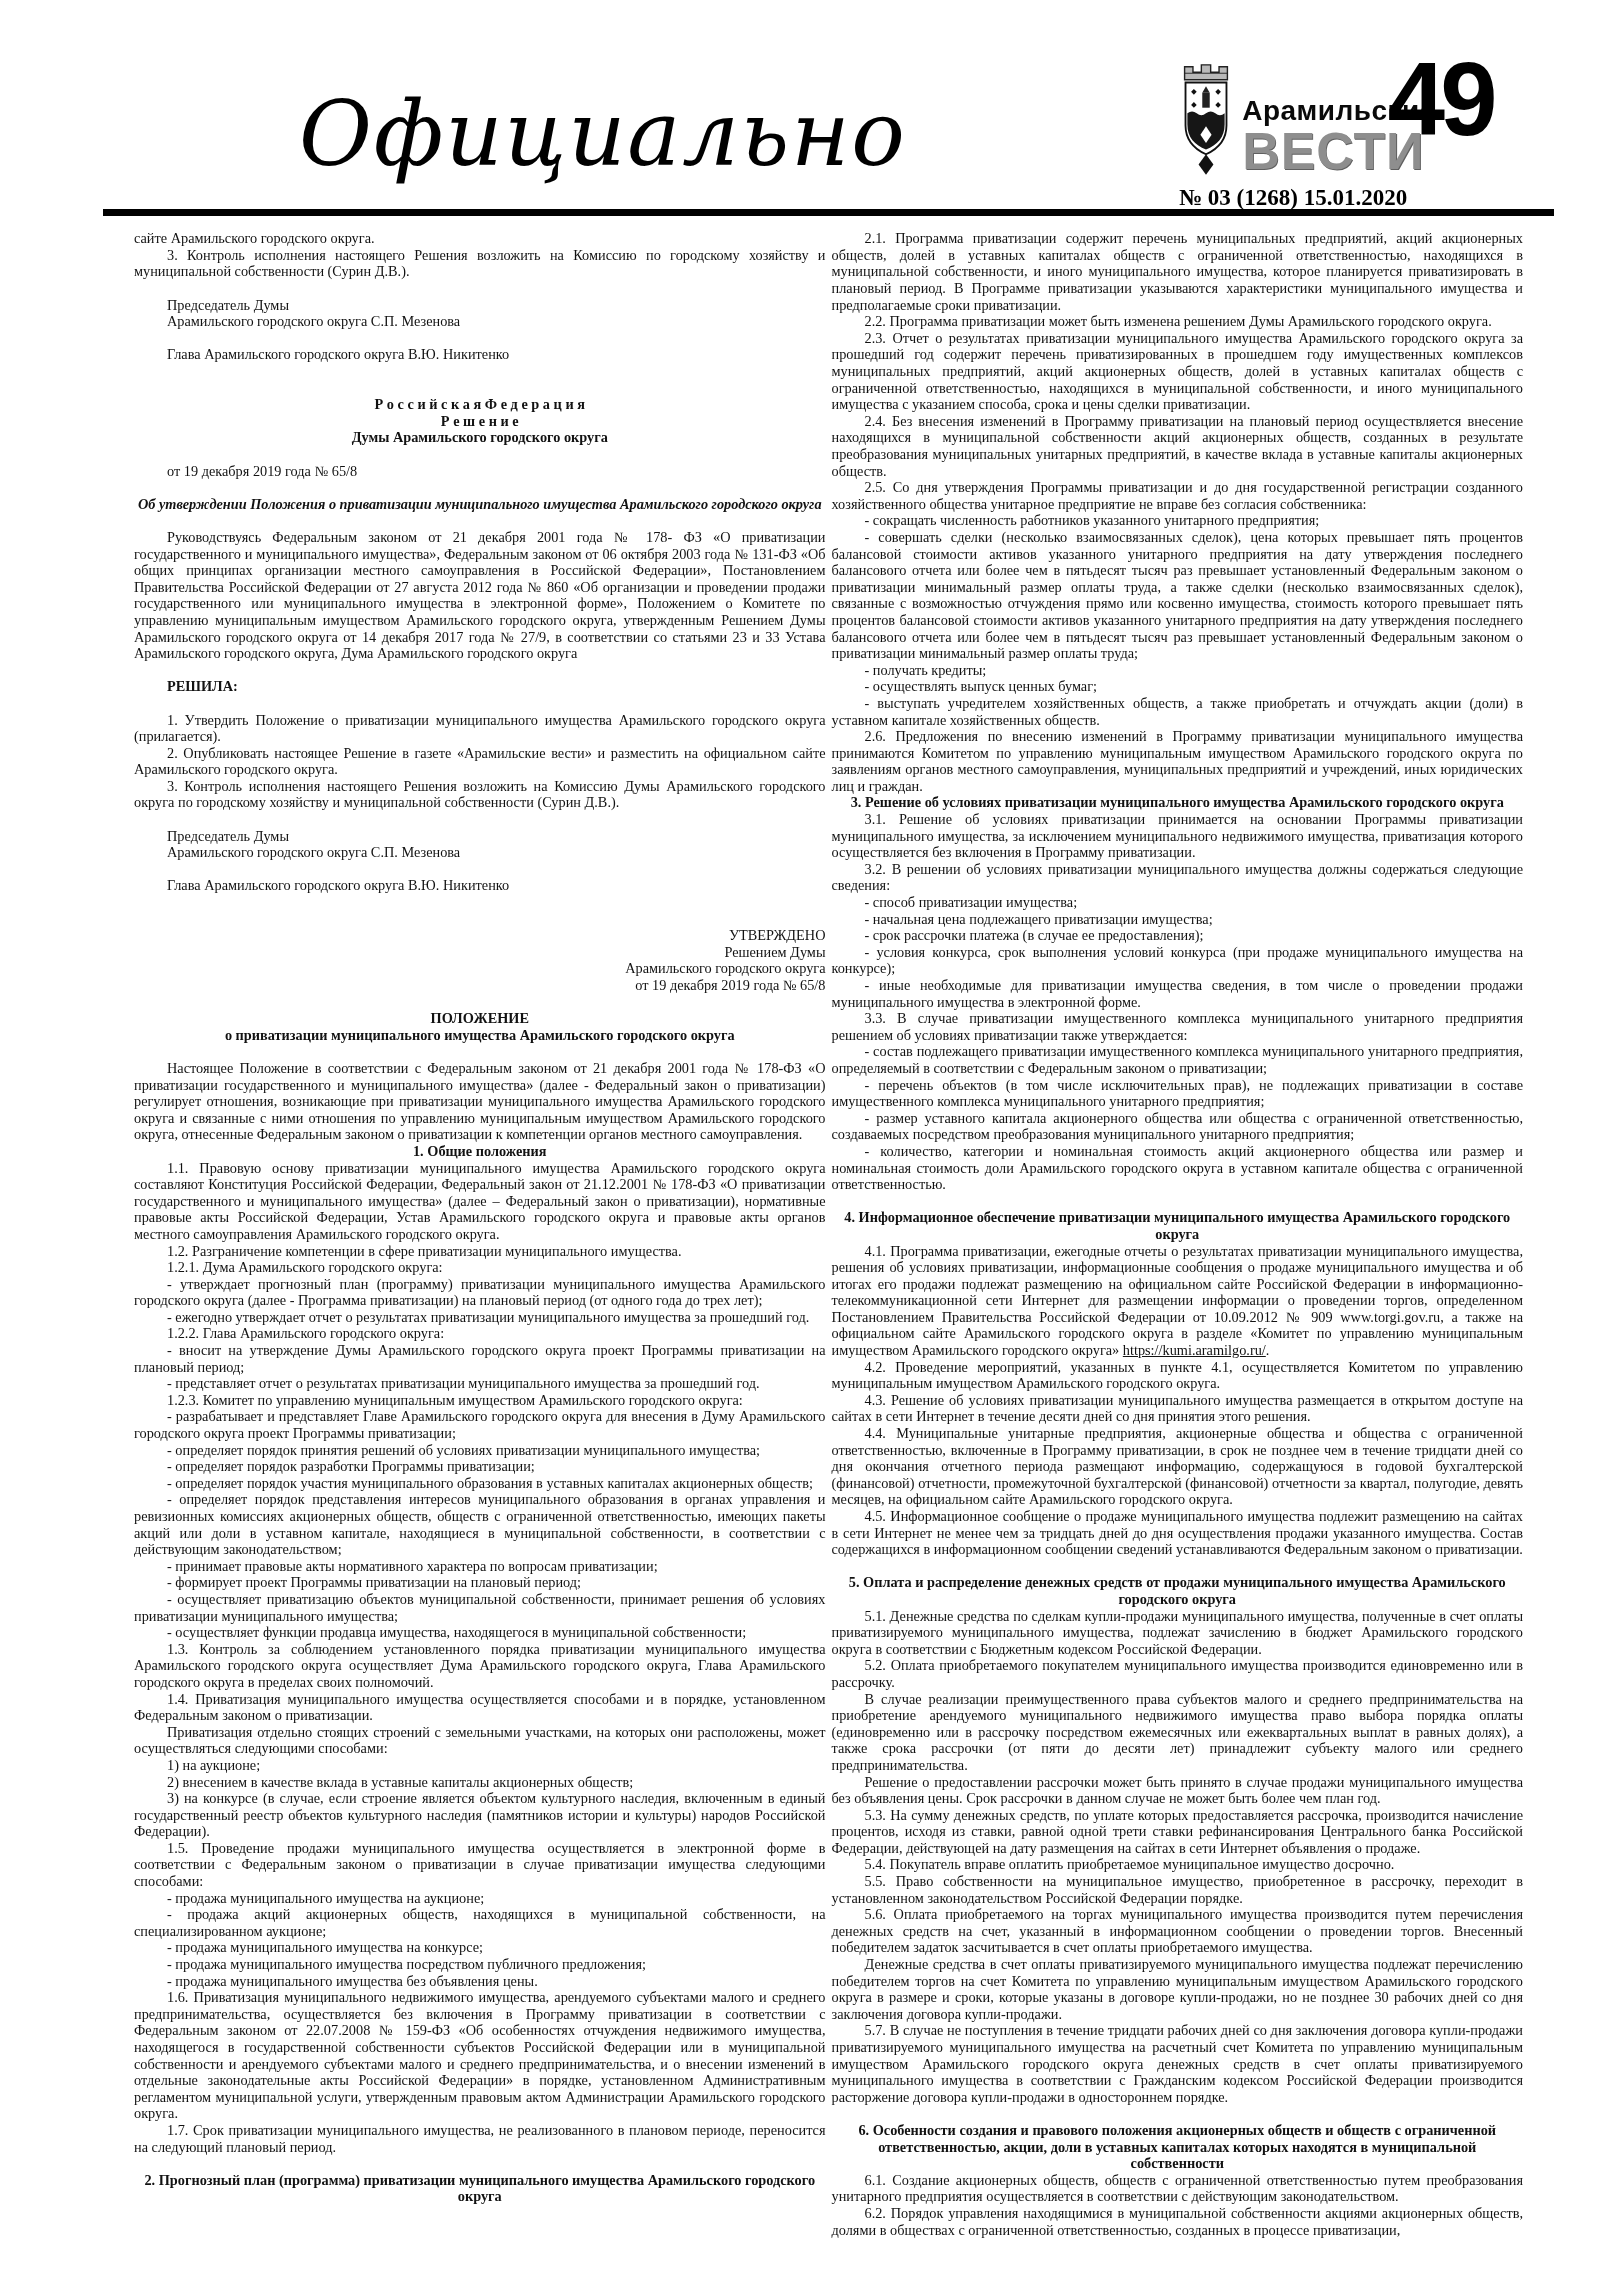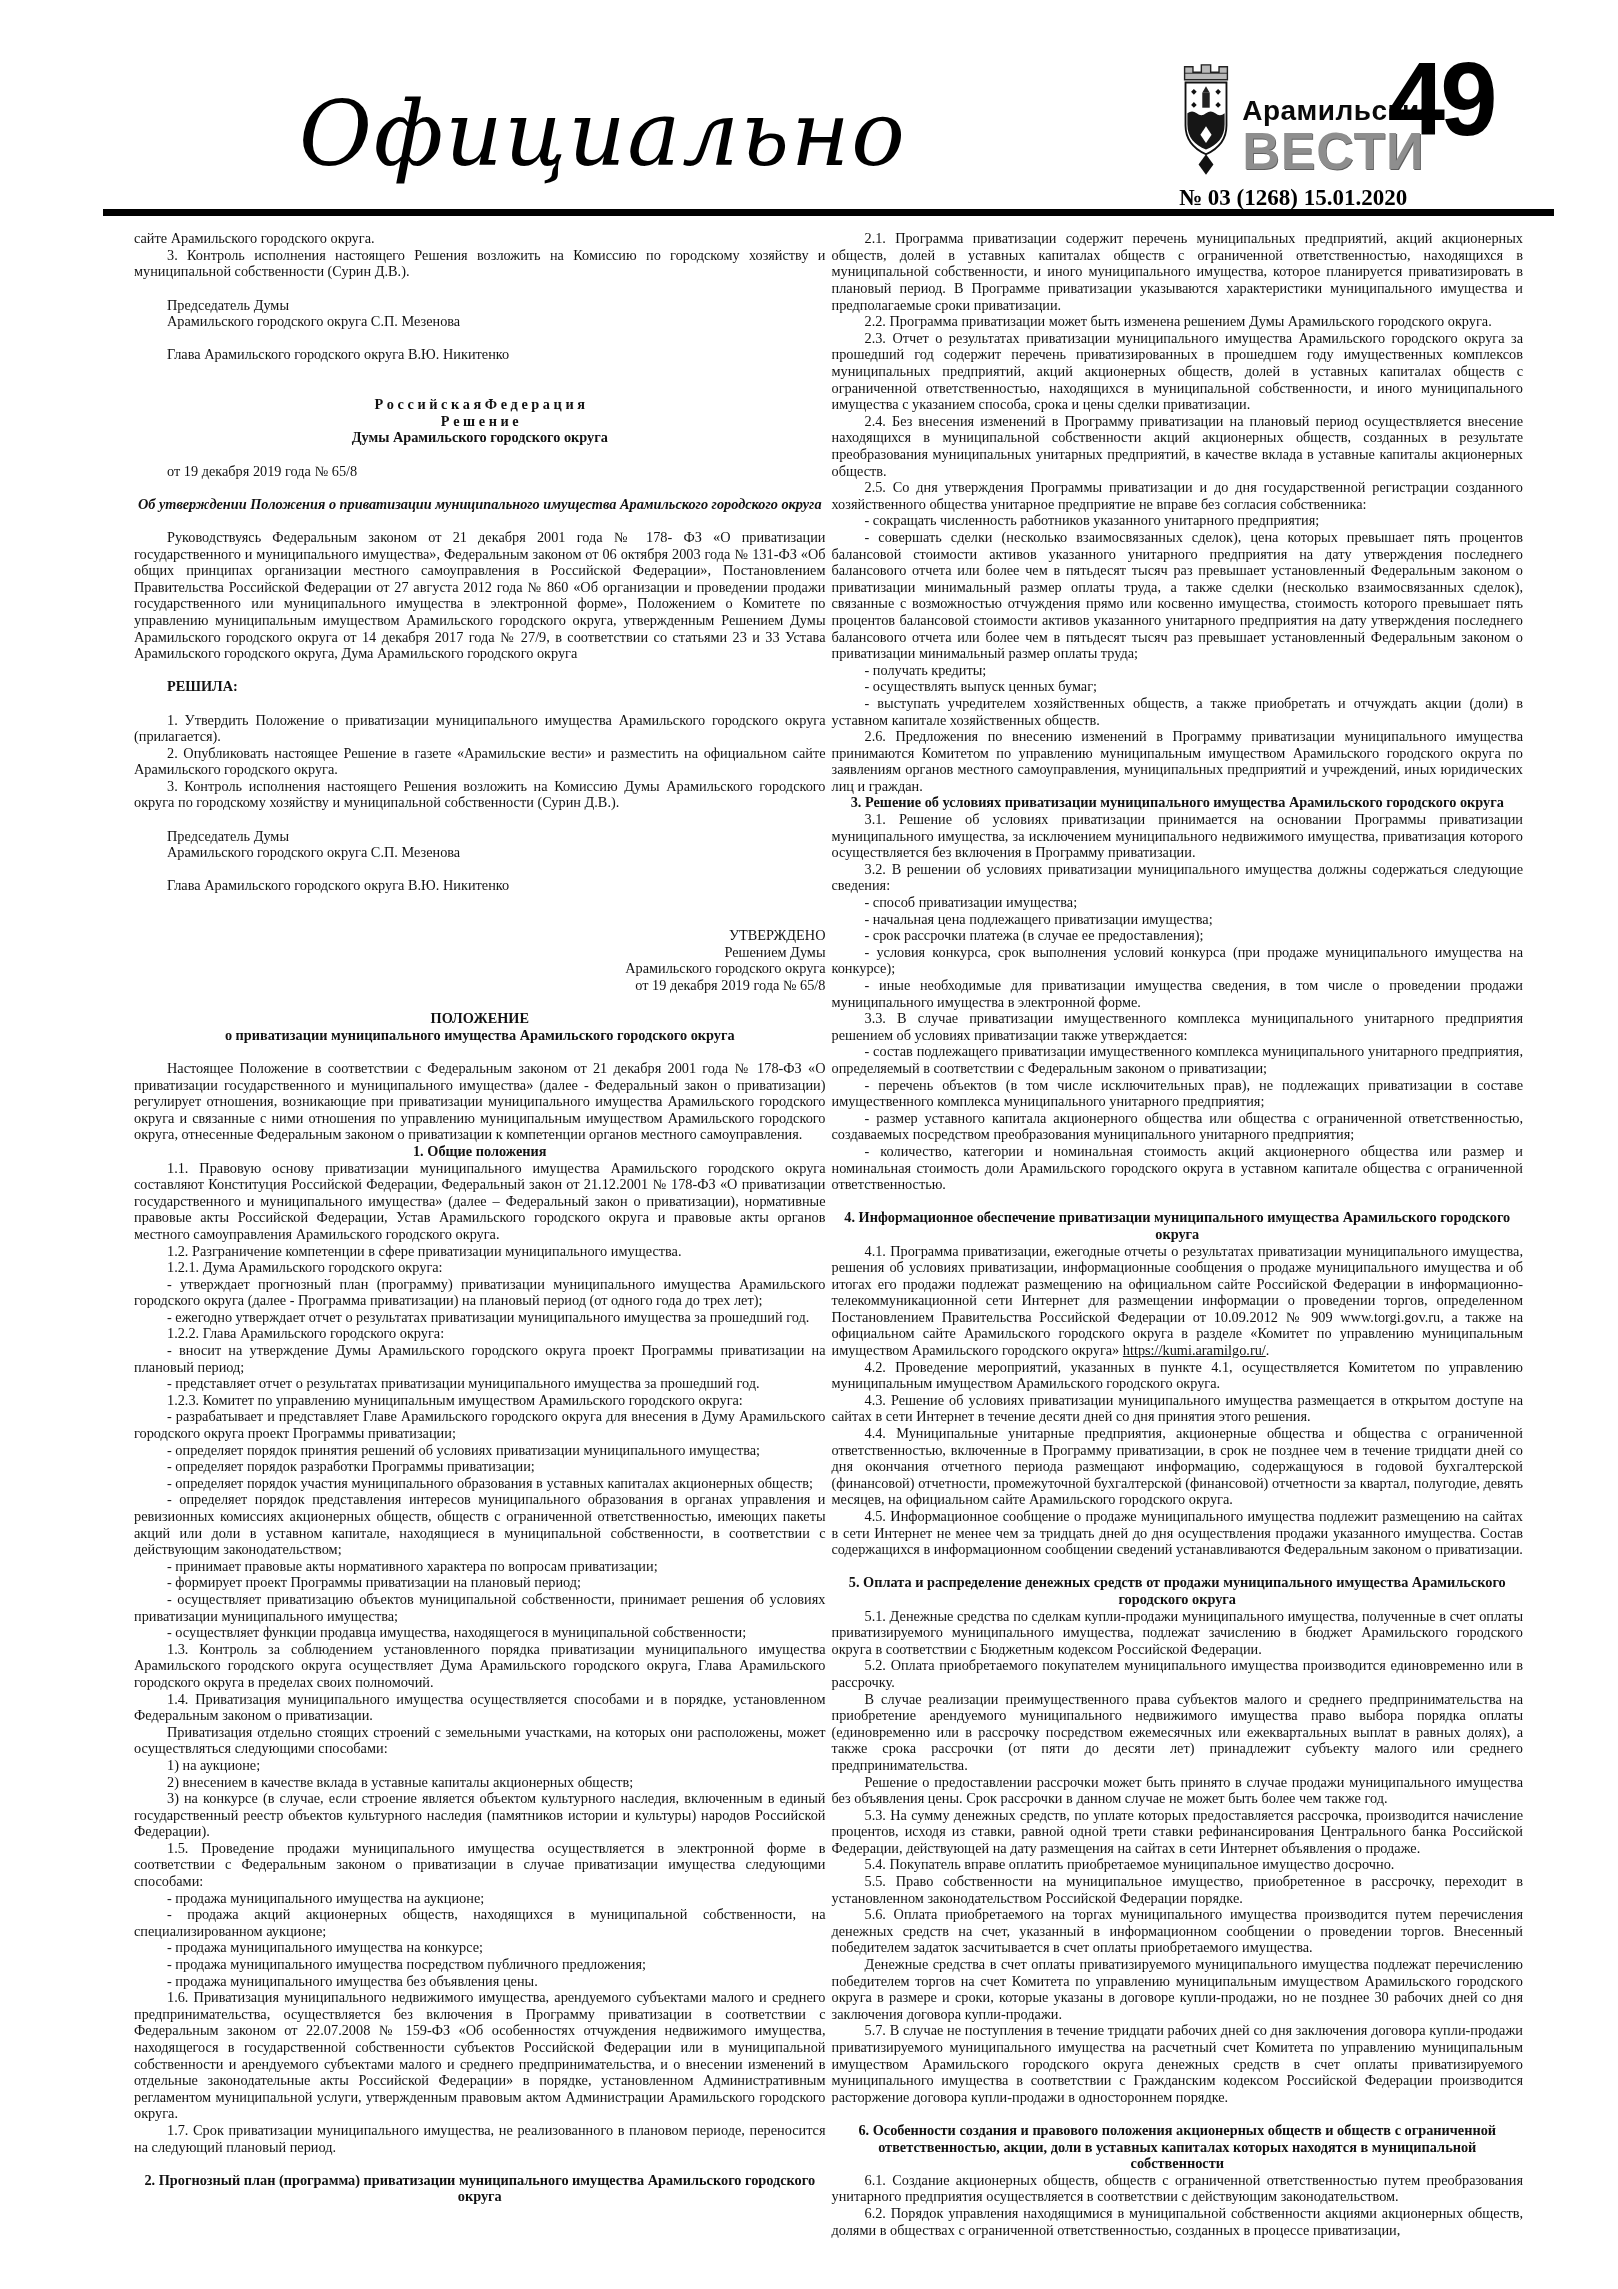--- a/index.html
+++ b/index.html
@@ -199,21 +199,21 @@
         <p class="blk indent"><span>4.1. Программа приватизации, ежегодные отчеты о результатах приватизации муниципального имущества, решения об условиях приватизации, информационные сообщения о продаже муниципального имущества и об итогах его продажи подлежат размещению на официальном сайте Российской Федерации в информационно-телекоммуникационной сети Интернет для размещении информации о проведении торгов, определенном Постановлением Правительства Российской Федерации от 10.09.2012 № 909 www.torgi.gov.ru, а также на официальном сайте Арамильского городского округа в разделе «Комитет по управлению муниципальным имуществом Арамильского городского округа» </span><span class="u">https://kumi.aramilgo.ru/</span><span>.</span></p>
         <p class="blk indent">4.2. Проведение мероприятий, указанных в пункте 4.1, осуществляется Комитетом по управлению муниципальным имуществом Арамильского городского округа.</p>
         <p class="blk indent">4.3. Решение об условиях приватизации муниципального имущества размещается в открытом доступе на сайтах в сети Интернет в течение десяти дней со дня принятия этого решения.</p>
         <p class="blk indent">4.4. Муниципальные унитарные предприятия, акционерные общества и общества с ограниченной ответственностью, включенные в Программу приватизации, в срок не позднее чем в течение тридцати дней со дня окончания отчетного периода размещают информацию, содержащуюся в годовой бухгалтерской (финансовой) отчетности, промежуточной бухгалтерской (финансовой) отчетности за квартал, полугодие, девять месяцев, на официальном сайте Арамильского городского округа.</p>
         <p class="blk indent">4.5. Информационное сообщение о продаже муниципального имущества подлежит размещению на сайтах в сети Интернет не менее чем за тридцать дней до дня осуществления продажи указанного имущества. Состав содержащихся в информационном сообщении сведений устанавливаются Федеральным законом о приватизации.</p>
         <div class="blk gap"></div>
         <p class="blk center_bold">5. Оплата и распределение денежных средств от продажи муниципального имущества Арамильского городского округа</p>
         <p class="blk indent">5.1. Денежные средства по сделкам купли-продажи муниципального имущества, полученные в счет оплаты приватизируемого муниципального имущества, подлежат зачислению в бюджет Арамильского городского округа в соответствии с Бюджетным кодексом Российской Федерации.</p>
         <p class="blk indent">5.2. Оплата приобретаемого покупателем муниципального имущества производится единовременно или в рассрочку.</p>
         <p class="blk indent">В случае реализации преимущественного права субъектов малого и среднего предпринимательства на приобретение арендуемого муниципального недвижимого имущества право выбора порядка оплаты (единовременно или в рассрочку посредством ежемесячных или ежеквартальных выплат в равных долях), а также срока рассрочки (от пяти до десяти лет) принадлежит субъекту малого или среднего предпринимательства.</p>
-        <p class="blk indent">Решение о предоставлении рассрочки может быть принято в случае продажи муниципального имущества без объявления цены. Срок рассрочки в данном случае не может быть более чем также год.</p>
+        <p class="blk indent">Решение о предоставлении рассрочки может быть принято в случае продажи муниципального имущества без объявления цены. Срок рассрочки в данном случае не может быть более чем план год.</p>
         <p class="blk indent">5.3. На сумму денежных средств, по уплате которых предоставляется рассрочка, производится начисление процентов, исходя из ставки, равной одной трети ставки рефинансирования Центрального банка Российской Федерации, действующей на дату размещения на сайтах в сети Интернет объявления о продаже.</p>
         <p class="blk indent">5.4. Покупатель вправе оплатить приобретаемое муниципальное имущество досрочно.</p>
         <p class="blk indent">5.5. Право собственности на муниципальное имущество, приобретенное в рассрочку, переходит в установленном законодательством Российской Федерации порядке.</p>
         <p class="blk indent">5.6. Оплата приобретаемого на торгах муниципального имущества производится путем перечисления денежных средств на счет, указанный в информационном сообщении о проведении торгов. Внесенный победителем задаток засчитывается в счет оплаты приобретаемого имущества.</p>
         <p class="blk indent">Денежные средства в счет оплаты приватизируемого муниципального имущества подлежат перечислению победителем торгов на счет Комитета по управлению муниципальным имуществом Арамильского городского округа в размере и сроки, которые указаны в договоре купли-продажи, но не позднее 30 рабочих дней со дня заключения договора купли-продажи.</p>
         <p class="blk indent">5.7. В случае не поступления в течение тридцати рабочих дней со дня заключения договора купли-продажи приватизируемого муниципального имущества на расчетный счет Комитета по управлению муниципальным имуществом Арамильского городского округа денежных средств в счет оплаты приватизируемого муниципального имущества в соответствии с Гражданским кодексом Российской Федерации производится расторжение договора купли-продажи в одностороннем порядке.</p>
         <div class="blk gap"></div>
         <p class="blk center_bold">6. Особенности создания и правового положения акционерных обществ и обществ с ограниченной ответственностью, акции, доли в уставных капиталах которых находятся в муниципальной собственности</p>
         <p class="blk indent">6.1. Создание акционерных обществ, обществ с ограниченной ответственностью путем преобразования унитарного предприятия осуществляется в соответствии с действующим законодательством.</p>
         <p class="blk indent">6.2. Порядок управления находящимися в муниципальной собственности акциями акционерных обществ, долями в обществах с ограниченной ответственностью, созданных в процессе приватизации,</p>

